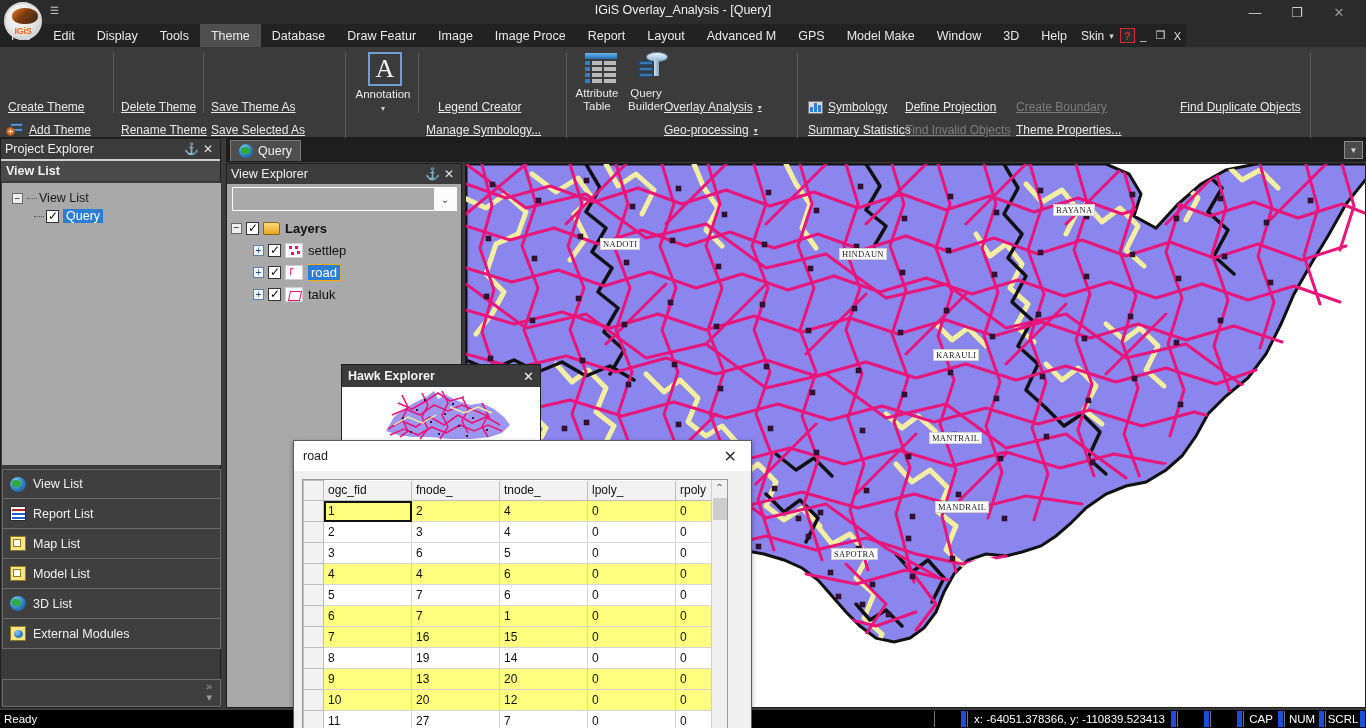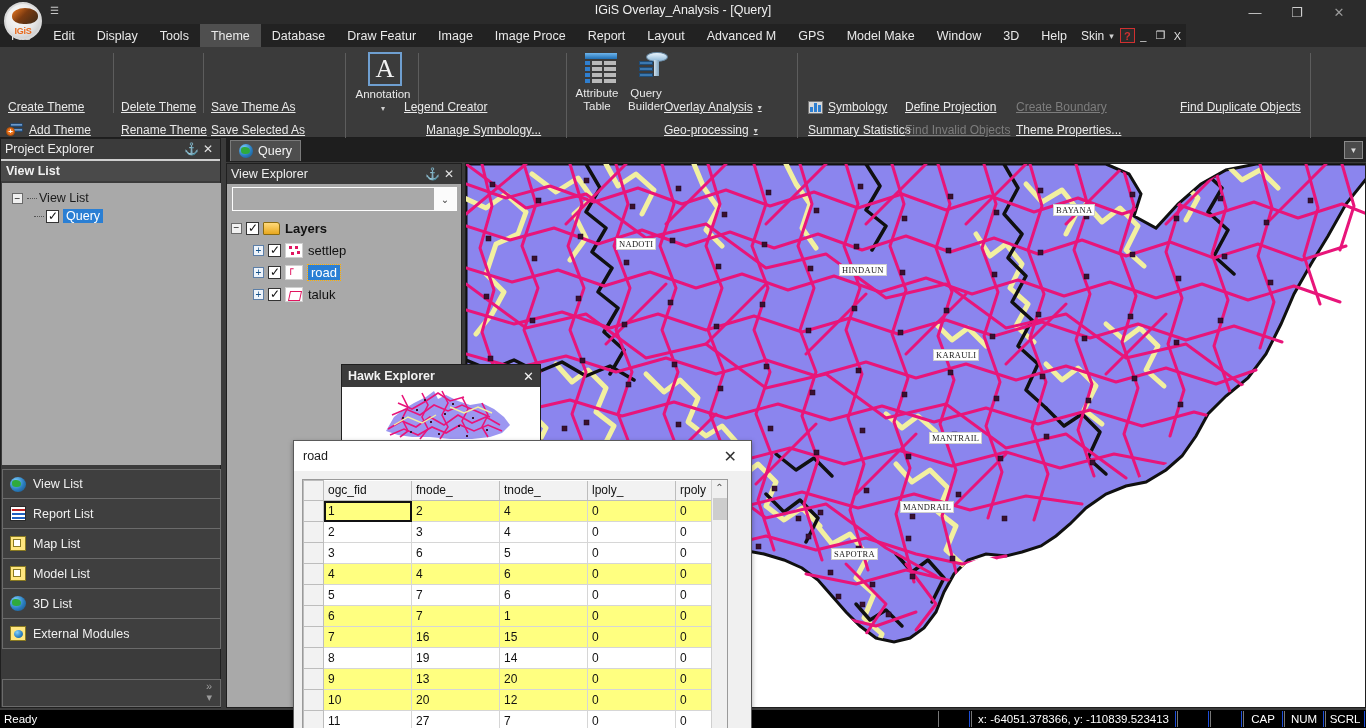--- a/index.html
+++ b/index.html
@@ -351,21 +351,21 @@
   .vscroll .thumb { position:absolute; left:1px; top: 18px; width: 14px; height: 22px; background: #cdcdcd; }
 
   
   .statusbar {
     position: absolute; left: 0; top: 710px; width: 1366px; height: 18px;
     background: #000; color: #fff; font-size: 11.5px;
     display: flex; align-items: center;
   }
   .sb-ready { padding-left: 4px; flex: 1; }
   .sb-cell {
-    border-left: 1px solid #777; border-right: 1px solid #1d4ed8; height: 16px;
+    border-left: 1px solid #777; border-right: 5px solid #1d4ed8; height: 16px;
     display: flex; align-items: center; padding: 0 6px; margin-right: 1px;
   }
   .sb-cell.sm { width: 32px; }
   .sb-cell.md { width: 40px; justify-content:center; }
 </style>
 </head>
 <body>
 
 <div id="app">
 
@@ -458,21 +458,21 @@
     <div class="rb-group" style="left:352px; width:62px;">
       <div class="ic-annotation">A</div>
       <div class="rb-big" style="left:0; top:41px;">
         <span>Annotation</span><br>
         <span class="rb-caret">▾</span>
       </div>
       <div class="rb-grouplabel" style="left:0; top:120px; width:62px; text-align:center;">Annotation</div>
     </div>
     <div class="rb-sep" style="left:418px;"></div>
 
-    <div class="rb-cmd" style="left:404px; top:53px;">
+    <div class="rb-cmd" style="left:438px; top:53px;">
       <span>Legend Creator</span>
     </div>
     <div class="rb-cmd" style="left:426px; top:76px;">
       <span>Manage Symbology...</span>
     </div>
     <div class="rb-cmd" style="left:426px; top:98px;">
       <span>Get Attribute From Image</span>
     </div>
     <div class="rb-sep" style="left:566px; top:6px; height:108px;"></div>
 
@@ -861,25 +861,25 @@
               <rect x="370" y="430" width="5" height="5"></rect>
             <rect x="330" y="352" width="5" height="5"></rect>
               <rect x="256" y="330" width="5" height="5"></rect>
             <rect x="176" y="300" width="5" height="5"></rect>
               <rect x="96" y="262" width="5" height="5"></rect>
           </g>
         </g>
       </svg>
 
       <div class="maplabel" style="left:587px; top:40px;">BAYANA</div>
-      <div class="maplabel" style="left:134px; top:74px;margin-left:16px;">NADOTI</div>
-      <div class="maplabel" style="left:373px; top:84px;margin-top:16px;">HINDAUN</div>
+      <div class="maplabel" style="left:134px; top:74px;">NADOTI</div>
+      <div class="maplabel" style="left:373px; top:84px;">HINDAUN</div>
       <div class="maplabel" style="left:467px; top:185px;">KARAULI</div>
       <div class="maplabel" style="left:463px; top:268px;">MANTRAIL</div>
-      <div class="maplabel" style="left:434px; top:337px;">MANDRAIL</div>
+      <div class="maplabel" style="left:469px; top:337px;">MANDRAIL</div>
       <div class="maplabel" style="left:365px; top:384px;">SAPOTRA</div>
     </div>
 
     <div class="viewexp">
       <div class="panel-title">
         <span class="ttl">View Explorer</span>
         <span class="pin">⚓</span>
         <span class="x">✕</span>
       </div>
       <div class="ve-combo">

